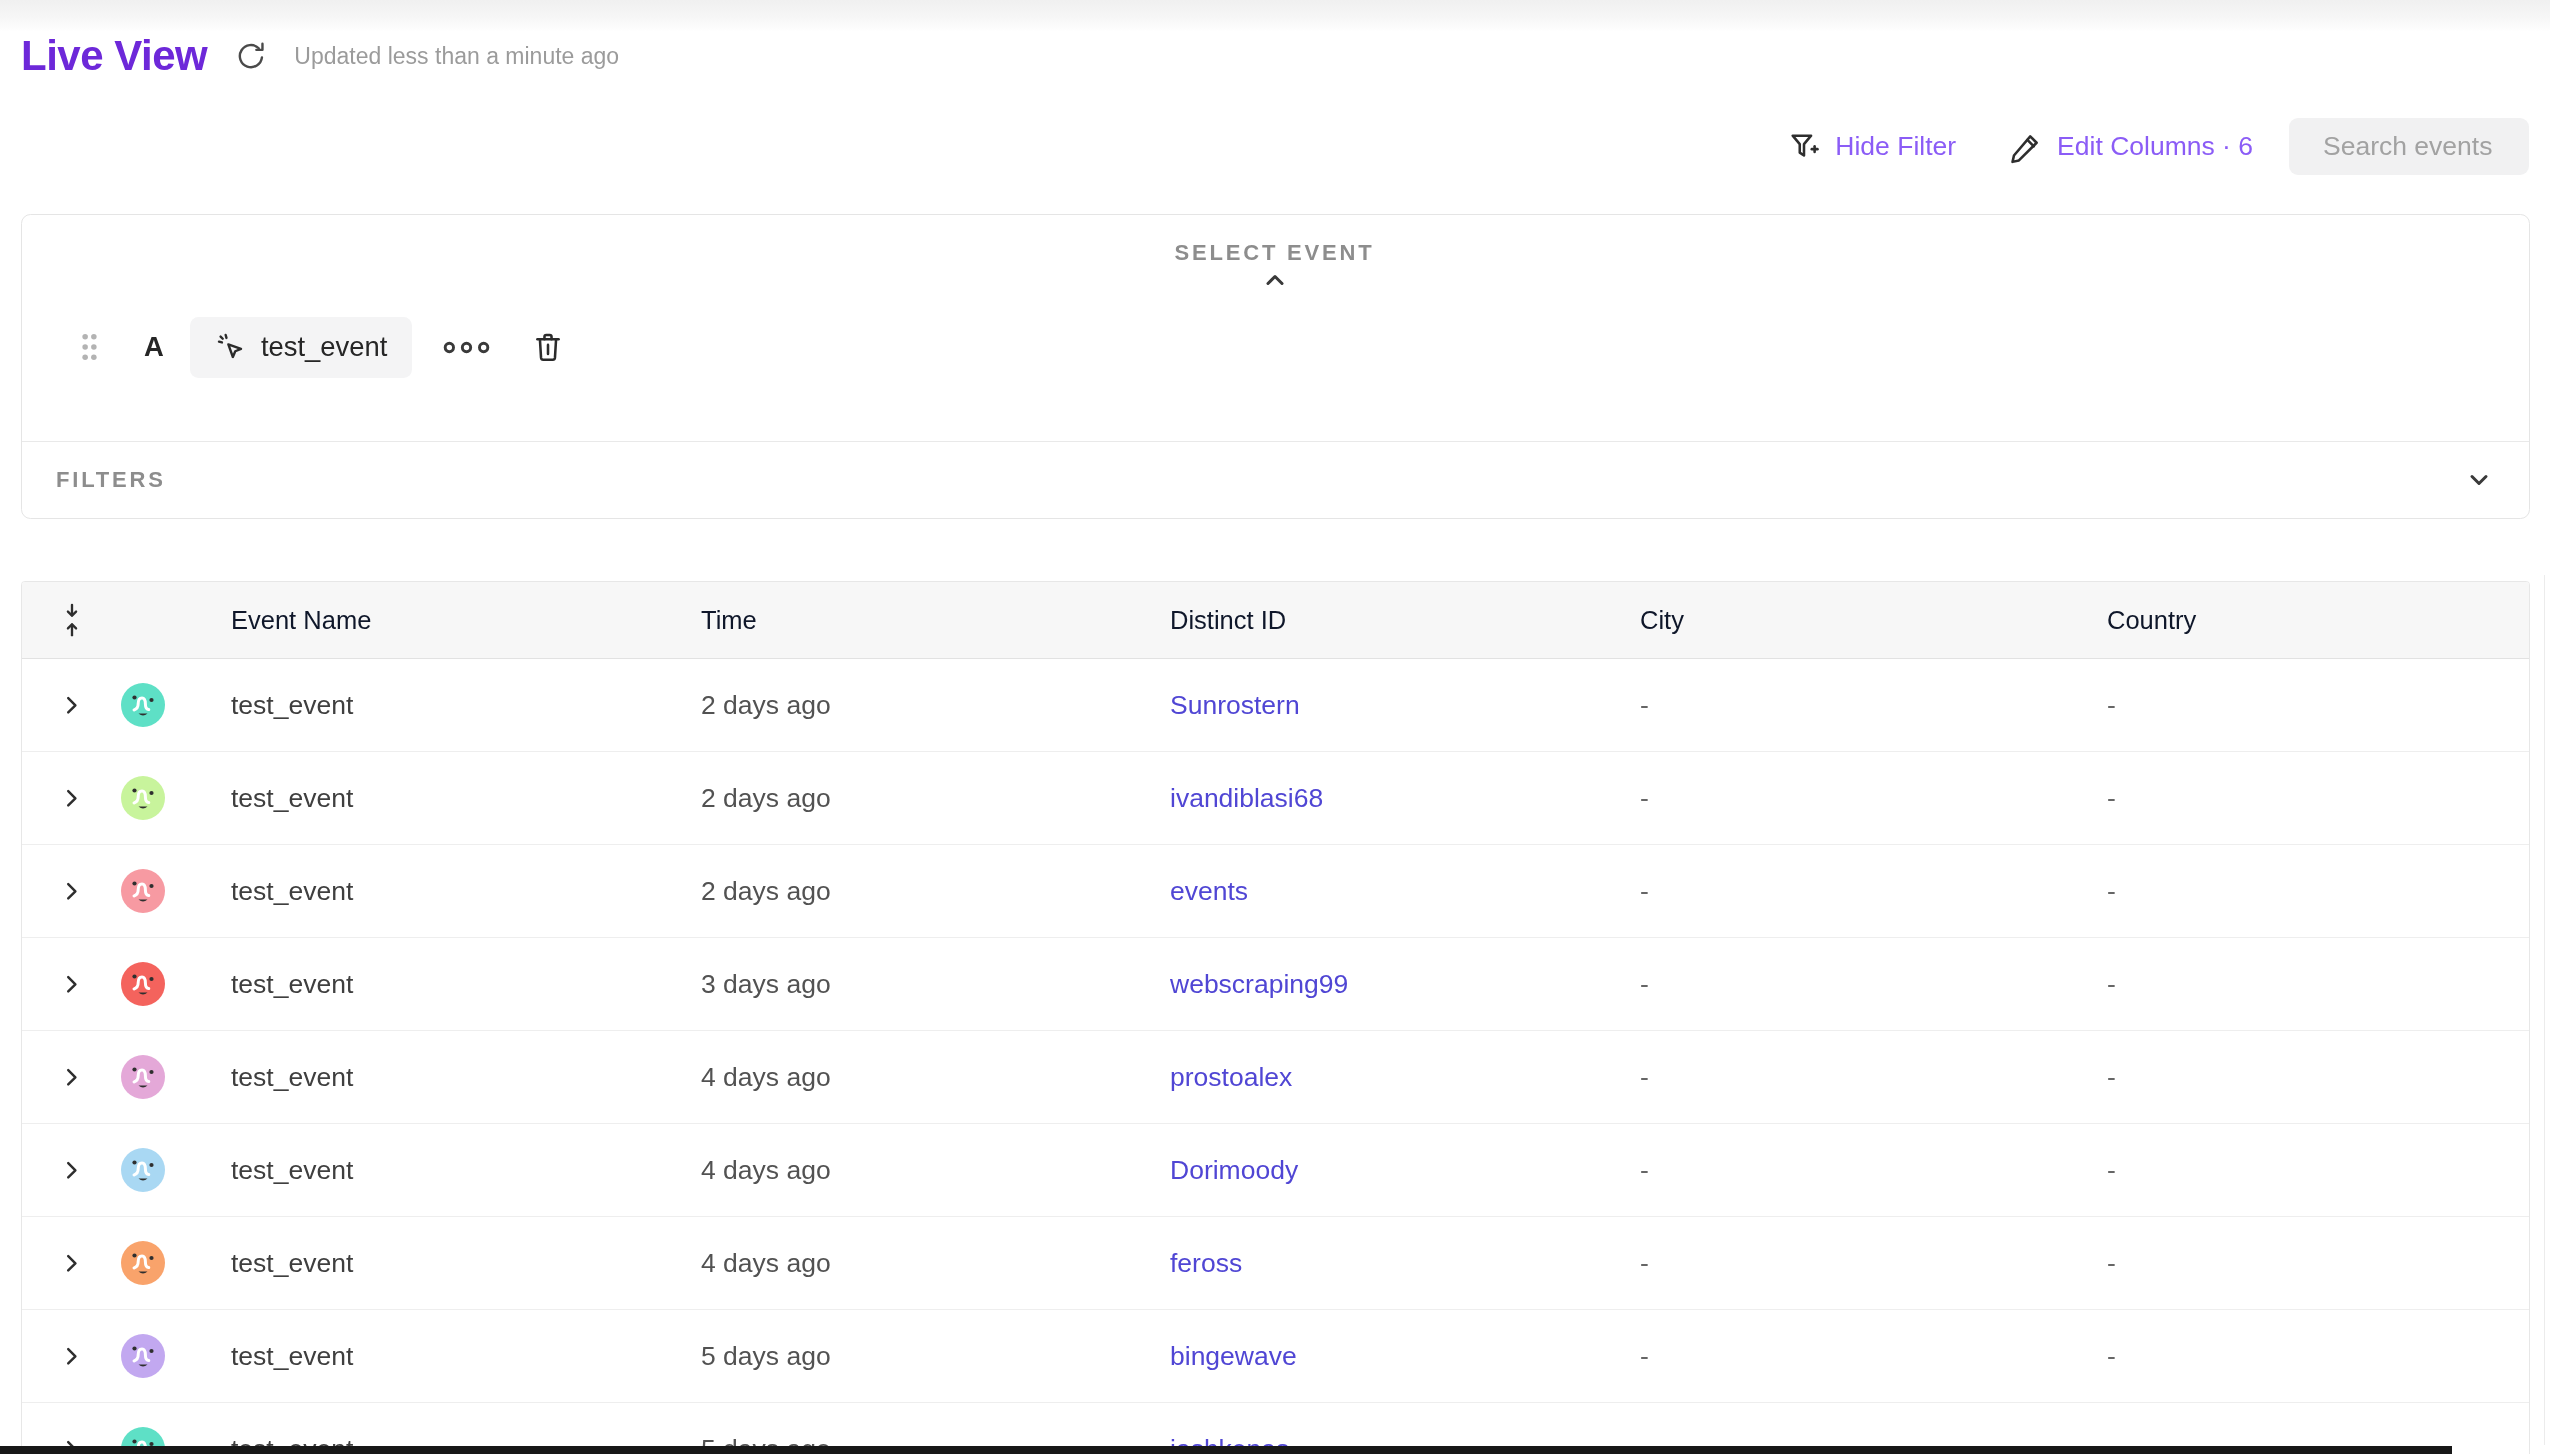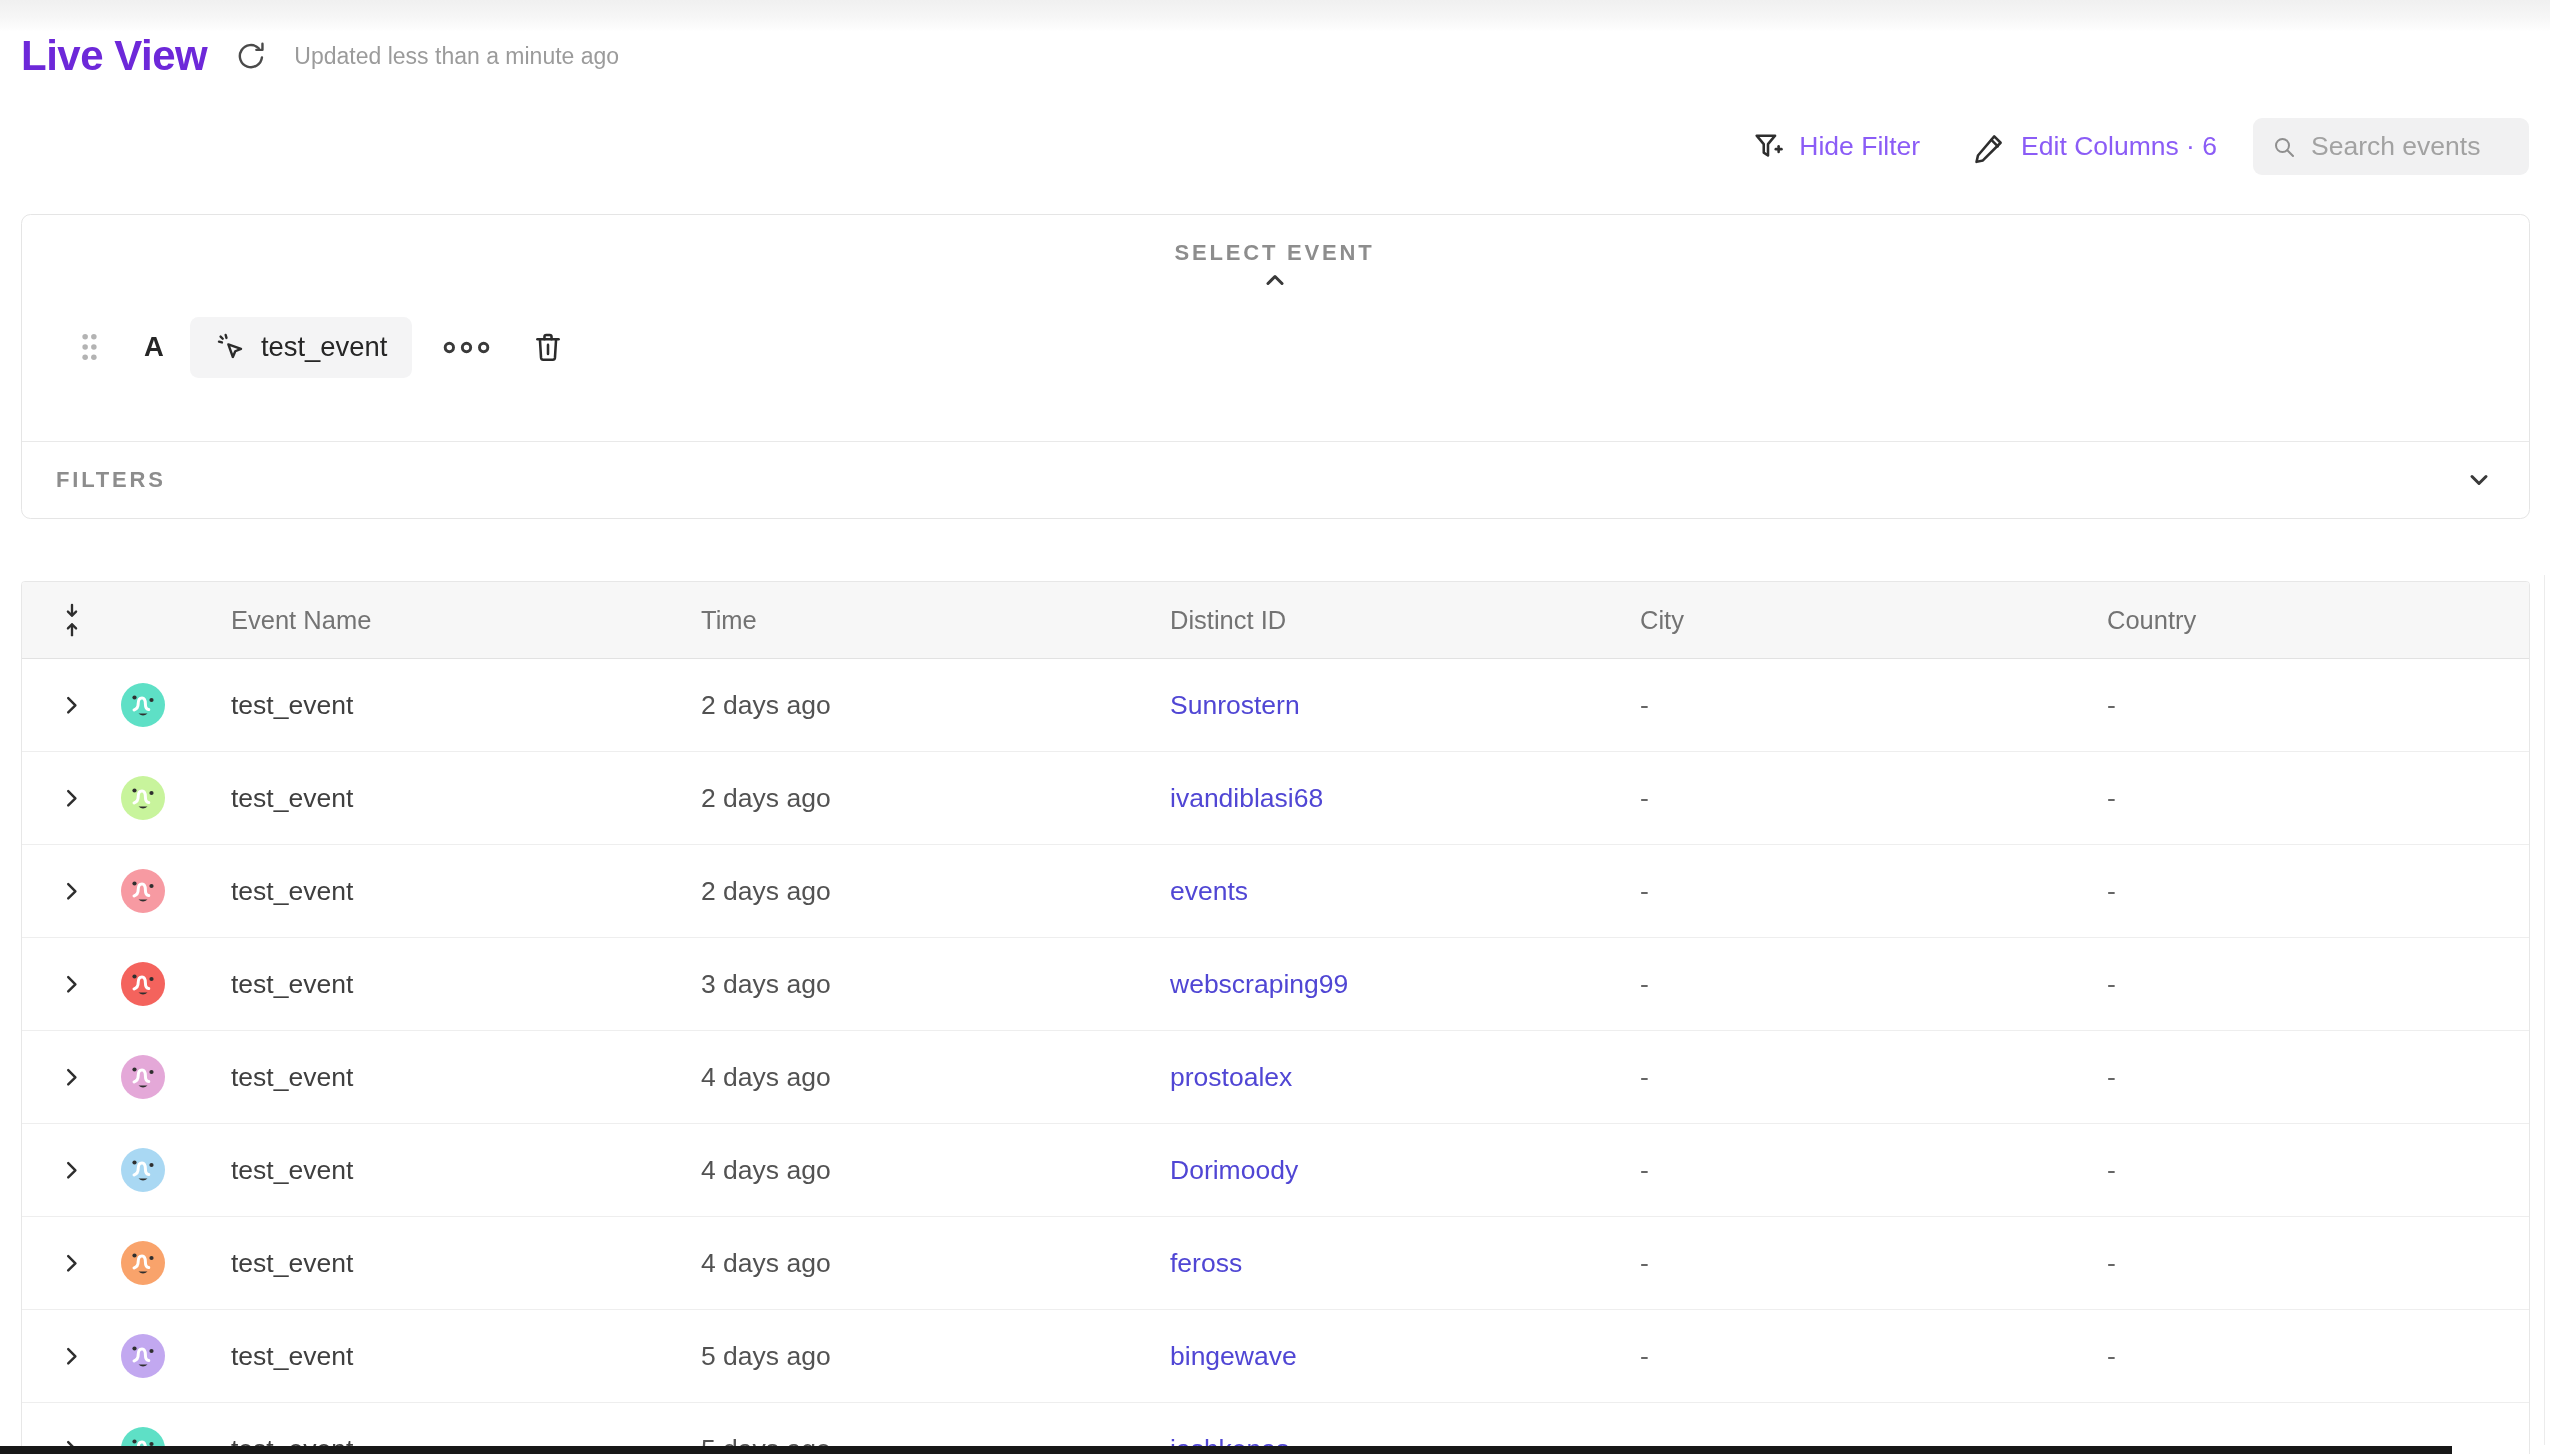--- a/index.html
+++ b/index.html
@@ -13,21 +13,21 @@
 
   
   .page-header { position:absolute; left:21px; top:32px; display:flex; align-items:center; gap:24.6px; }
   .page-title { font-size:42px; font-weight:700; color:#6d28d9; letter-spacing:-0.5px; }
   .refresh-btn { width:38px; height:38px; display:flex; align-items:center; justify-content:center; cursor:pointer; }
   .updated-text { font-size:23px; color:#9b9b9b; }
 
   
   .toolbar { position:absolute; top:117px; right:21px; height:59px; display:flex; align-items:center; gap:53px; }
   .tool-btn { display:flex; align-items:center; gap:14px; font-size:26.5px; color:#8b5cf6; font-weight:500; cursor:pointer; white-space:nowrap; }
-  .search-box { width:276px; height:57px; background:#f1f1f2; border-radius:9px; display:flex; align-items:center; gap:15px; padding:0 19px; margin-left:-17px; }
+  .search-box { width:240px; height:57px; background:#f1f1f2; border-radius:9px; display:flex; align-items:center; gap:15px; padding:0 19px; margin-left:-17px; }
   .search-box input { border:none; outline:none; background:transparent; font-size:26.5px; color:#3d3d3d; width:199px; font-family:"Liberation Sans",sans-serif; }
   .search-box input::placeholder { color:#a2a2a2; }
 
   
   .panel { position:absolute; left:21px; top:214px; width:2509px; height:305px;
     background:#ffffff; border:0.9px solid #e5e5e5; border-radius:9.5px; }
   .panel-section-top { height:227px; border-bottom:0.9px solid #e9e9e9; padding:24.6px 36px 0 34px; }
   .section-head { display:flex; align-items:center; justify-content:space-between;flex-direction:column; }
   .section-label { font-size:22px; font-weight:700; letter-spacing:2.8px; color:#8d8d8d; }
   .collapse-btn { cursor:pointer; display:flex; }
@@ -41,21 +41,21 @@
   .trash-btn { margin-left:40px; cursor:pointer; display:flex; }
   .add-btn { display:flex; align-items:center; gap:14px; margin:24.6px 0 0 127px; cursor:pointer; }
   .add-label { font-size:27.4px; color:#262626; font-weight:500; }
   .panel-section-bottom { height:76px; display:flex; align-items:center; justify-content:space-between; padding:0 36px 0 34px; }
 
   
   .events-table { position:absolute; left:21px; top:581px; width:2509px; height:874px;
     border:0.9px solid #e7e7e7; border-radius:3.8px 3.8px 0 0; overflow:hidden; background:#fff; }
   .tr, .thead { display:grid; grid-template-columns:99px 110px 470px 469px 470px 467px auto; align-items:center; }
   .thead { height:77px; background:#f7f7f7; border-bottom:0.9px solid #e2e2e2; }
-  .th { font-size:25.5px; color:#737373; }
+  .th { font-size:25.5px; color:#0f172a; }
   .tr { height:93px; border-bottom:0.9px solid #eeeeee; background:#fff; }
   .td { font-size:26.5px; color:#3f3f3f; }
   .c-exp { display:flex; justify-content:center; }
   .c-av { display:flex; align-items:center; }
   .avatar { width:44px; height:44px; display:block; }
   .time-cell { color:#525252; }
   .id-link { color:#5046d4; text-decoration:none; cursor:pointer; }
   .dash-cell { color:#666; }
   .expand-chevron { cursor:pointer; display:flex; }
 

